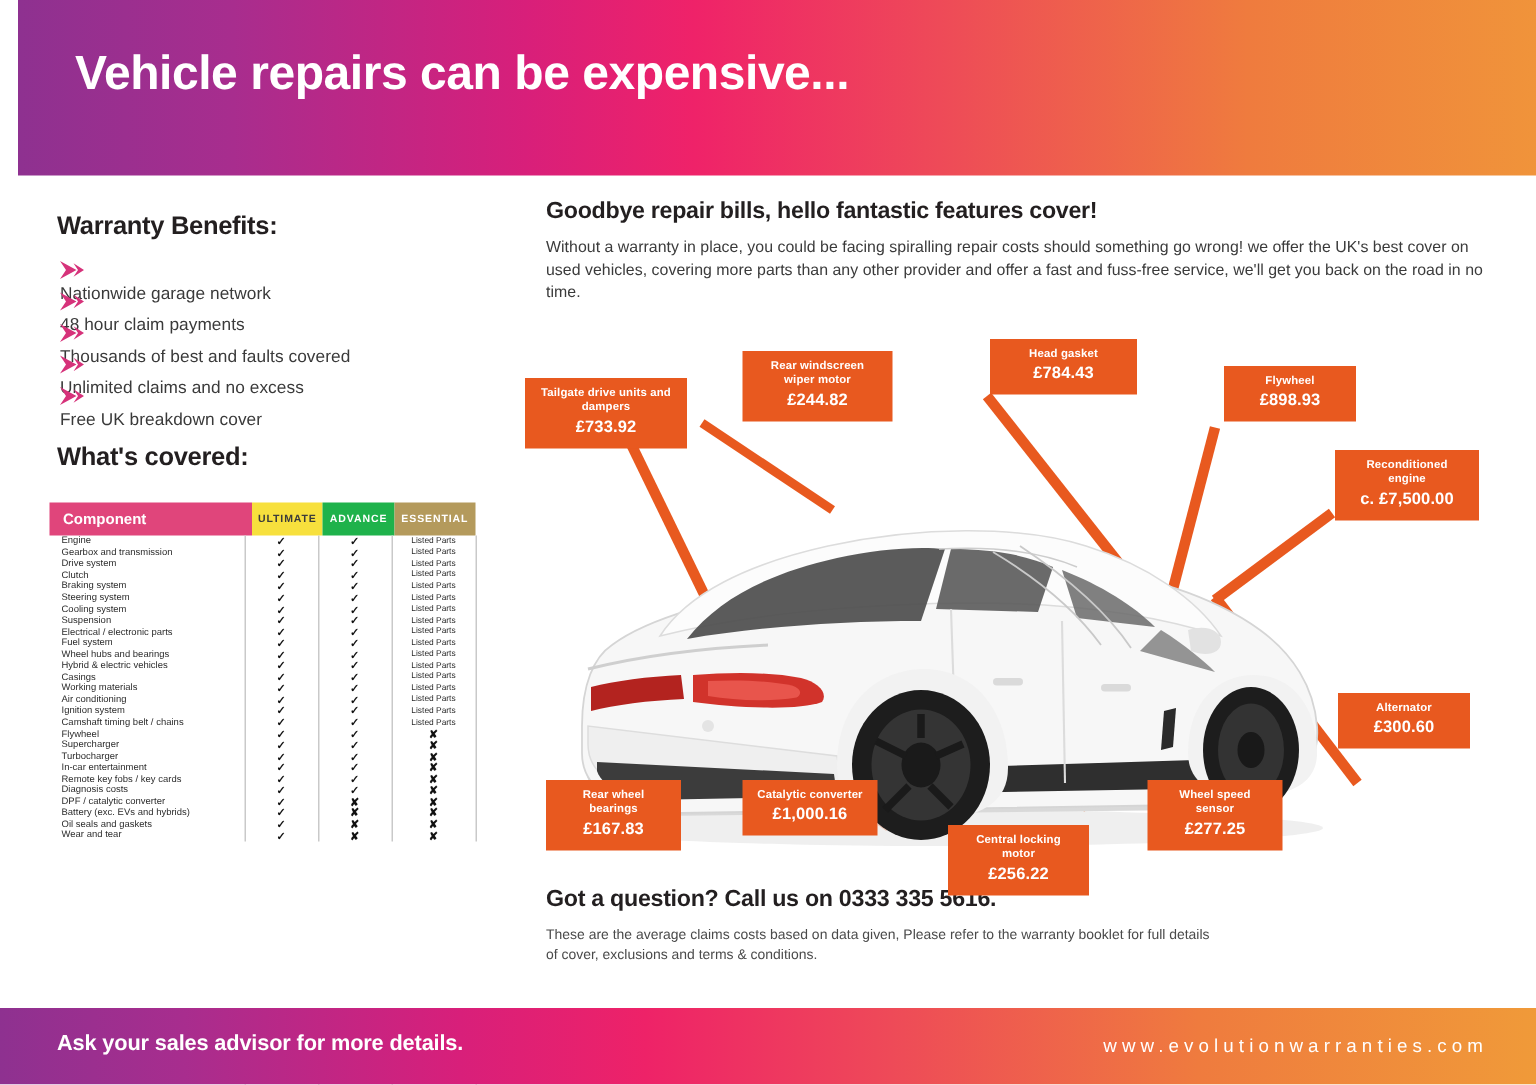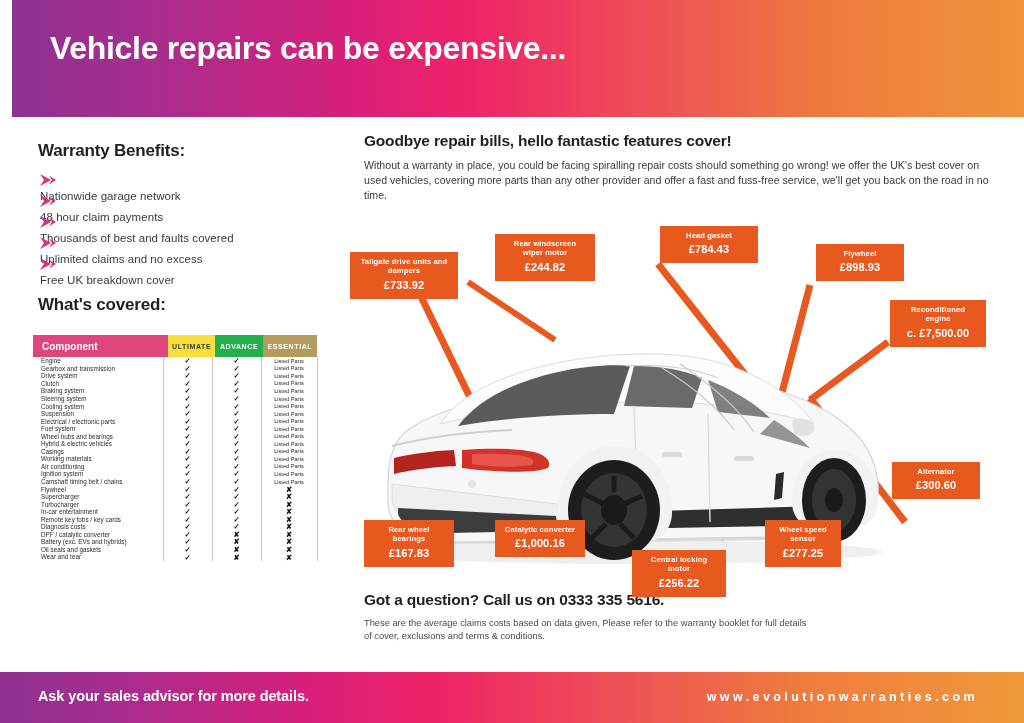--- a/index.html
+++ b/index.html
@@ -75,21 +75,21 @@
   }
   .callout .cl-name{font-size:7.6px;font-weight:700;line-height:9.4px;letter-spacing:0.1px;}
   .callout .cl-price{font-size:11px;font-weight:700;line-height:14px;margin-top:2px;letter-spacing:0.1px;}
 
   
   .footer{
     position:absolute;left:0;top:672px;width:1024px;height:51px;
     background:linear-gradient(90deg,#8e3190 0%,#a82d8e 12%,#d81f7a 30%,#ee2268 42%,#ee4a58 58%,#ef7b3e 78%,#f09a39 100%);
   }
   .footer-left{position:absolute;left:38px;top:16px;font-size:14.5px;font-weight:700;color:#fff;letter-spacing:-0.1px;}
-  .footer-right{position:absolute;right:46px;top:18px;font-size:12.5px;font-weight:700;color:#fff;letter-spacing:3.4px;}
+  .footer-right{position:absolute;right:32px;top:18px;font-size:12.5px;font-weight:400;color:#fff;letter-spacing:3.4px;}
 </style>
 </head>
 <body>
 
 <div class="page">
 
   <div class="header">
     <div class="header-title">Vehicle repairs can be expensive...</div>
   </div>
 
@@ -491,21 +491,21 @@
       <div class="callout" style="left:155px;top:298px;width:90px;">
         <div class="cl-name">Catalytic converter</div>
         <div class="cl-price">£1,000.16</div>
       </div>
 
       <div class="callout" style="left:292px;top:298px;width:94px;margin-top:30px;">
         <div class="cl-name">Central locking motor</div>
         <div class="cl-price">£256.22</div>
       </div>
 
-      <div class="callout" style="left:425px;top:298px;width:76px;">
+      <div class="callout" style="left:425px;top:298px;width:90px;">
         <div class="cl-name">Wheel speed sensor</div>
         <div class="cl-price">£277.25</div>
       </div>
     </div>
 
     <div class="cta">Got a question? Call us on 0333 335 5616.</div>
     <div class="cta-sub">These are the average claims costs based on data given, Please refer to the warranty booklet for full details of cover, exclusions and terms &amp; conditions.</div>
   </div>
 
   <div class="footer">

